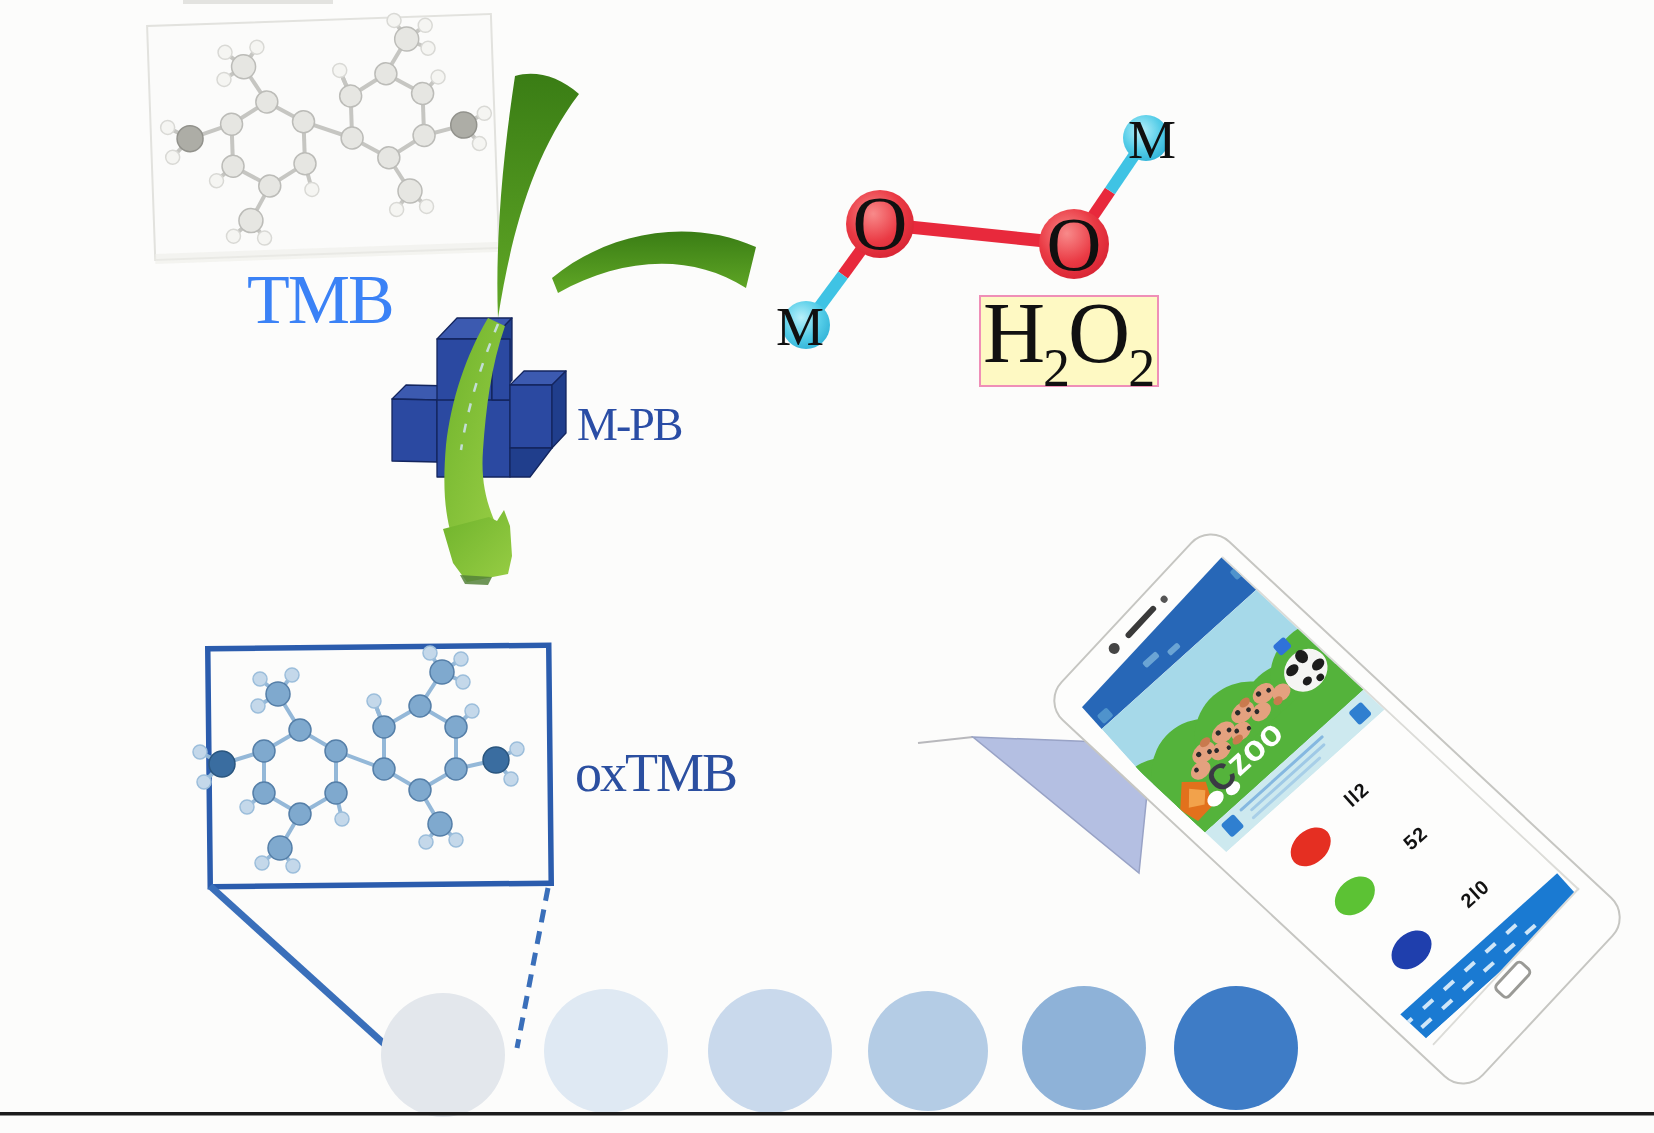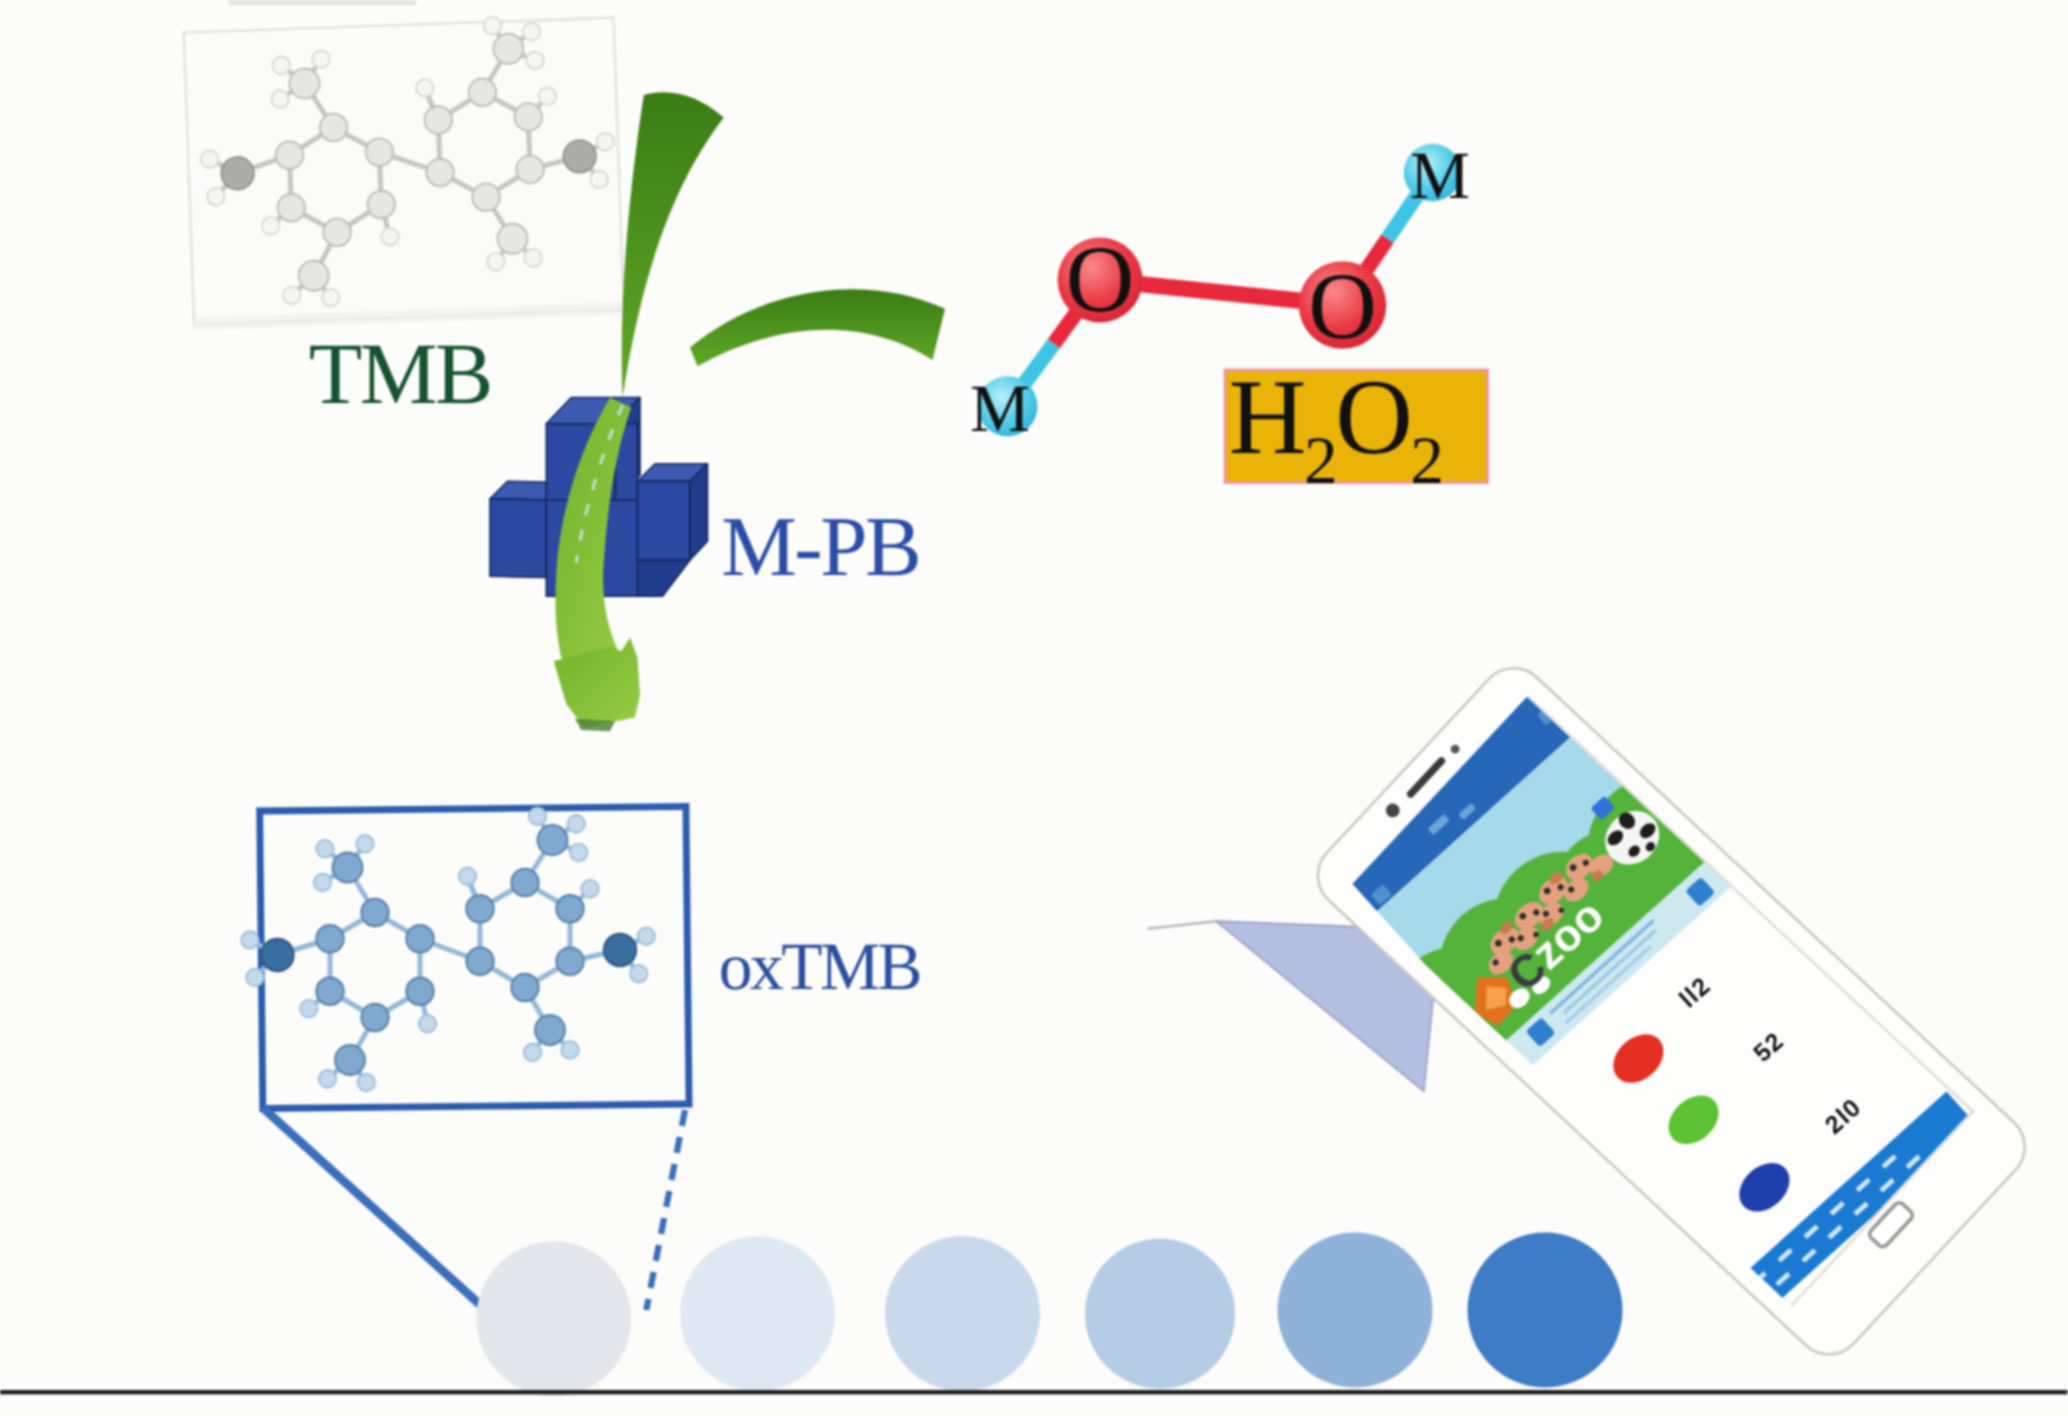--- a/index.html
+++ b/index.html
@@ -247,25 +247,25 @@
 <circle cx="928" cy="1051" r="60" fill="#b4cce5"></circle>
 <circle cx="1084" cy="1048" r="62" fill="#8eb2d8"></circle>
 <circle cx="1236" cy="1048" r="62" fill="#3e7cc6"></circle>
 
 <rect x="0" y="1112" width="1654" height="3.5" fill="#1c1c1c"></rect>
 
 <line x1="918" y1="743" x2="973" y2="737" stroke="#b8b8bc" stroke-width="2"></line>
 <polygon points="973,737 1152,744 1139,873" fill="#b4bfe2" stroke="#99a3c6" stroke-width="1.5"></polygon>
 </svg>
 
-<div class="lbl" style="left:247px;top:260px;font-size:70px;color:#14532d;letter-spacing:-2px;">TMB</div>
-<div class="lbl" style="left:577px;top:398px;font-size:68px;color:#2a4da5;letter-spacing:-2px;">M-PB</div>
+<div class="lbl" style="left:247px;top:260px;font-size:70px;color:#3b82f6;letter-spacing:-2px;">TMB</div>
+<div class="lbl" style="left:577px;top:398px;font-size:46px;color:#2a4da5;letter-spacing:-2px;">M-PB</div>
 <div class="lbl" style="left:575px;top:742px;font-size:54px;color:#2b4fa0;letter-spacing:-2px;">oxTMB</div>
 
-<div class="abs" style="left:979px;top:295px;width:212px;height:92px;background:#eab308;border:2px solid #ef8fb7;box-sizing:border-box;">
+<div class="abs" style="left:979px;top:295px;width:180px;height:92px;background:#fef9c3;border:2px solid #ef8fb7;box-sizing:border-box;">
   <span style="position:absolute;left:2px;top:-7px;font-family:'Liberation Serif',serif;font-size:86px;color:#111;line-height:86px;letter-spacing:-2px;white-space:nowrap;">H<sub style="font-size:54px;vertical-align:-24px;line-height:0;">2</sub>O<sub style="font-size:54px;vertical-align:-24px;line-height:0;">2</sub></span>
 </div>
 
 <div class="abs" id="phone" style="left:1214px;top:520px;width:246px;height:578px;transform:rotate(-47deg);background:#fdfdfc;border:2px solid #c6c6c2;border-radius:28px;box-sizing:border-box;">
 
   <div class="abs" style="left:103px;top:13px;width:42px;height:6px;background:#3a3a3a;border-radius:4px;"></div>
   <div class="abs" style="left:81px;top:9px;width:11px;height:11px;background:#454545;border-radius:50%;"></div>
   <div class="abs" style="left:153px;top:14px;width:7px;height:7px;background:#555;border-radius:50%;"></div>
 
   <div class="abs" style="left:14px;top:31px;width:214px;height:488px;overflow:hidden;background:#fdfdfc;border-right:2px solid #dcdcd8;border-bottom:2px solid #dcdcd8;box-sizing:border-box;">

